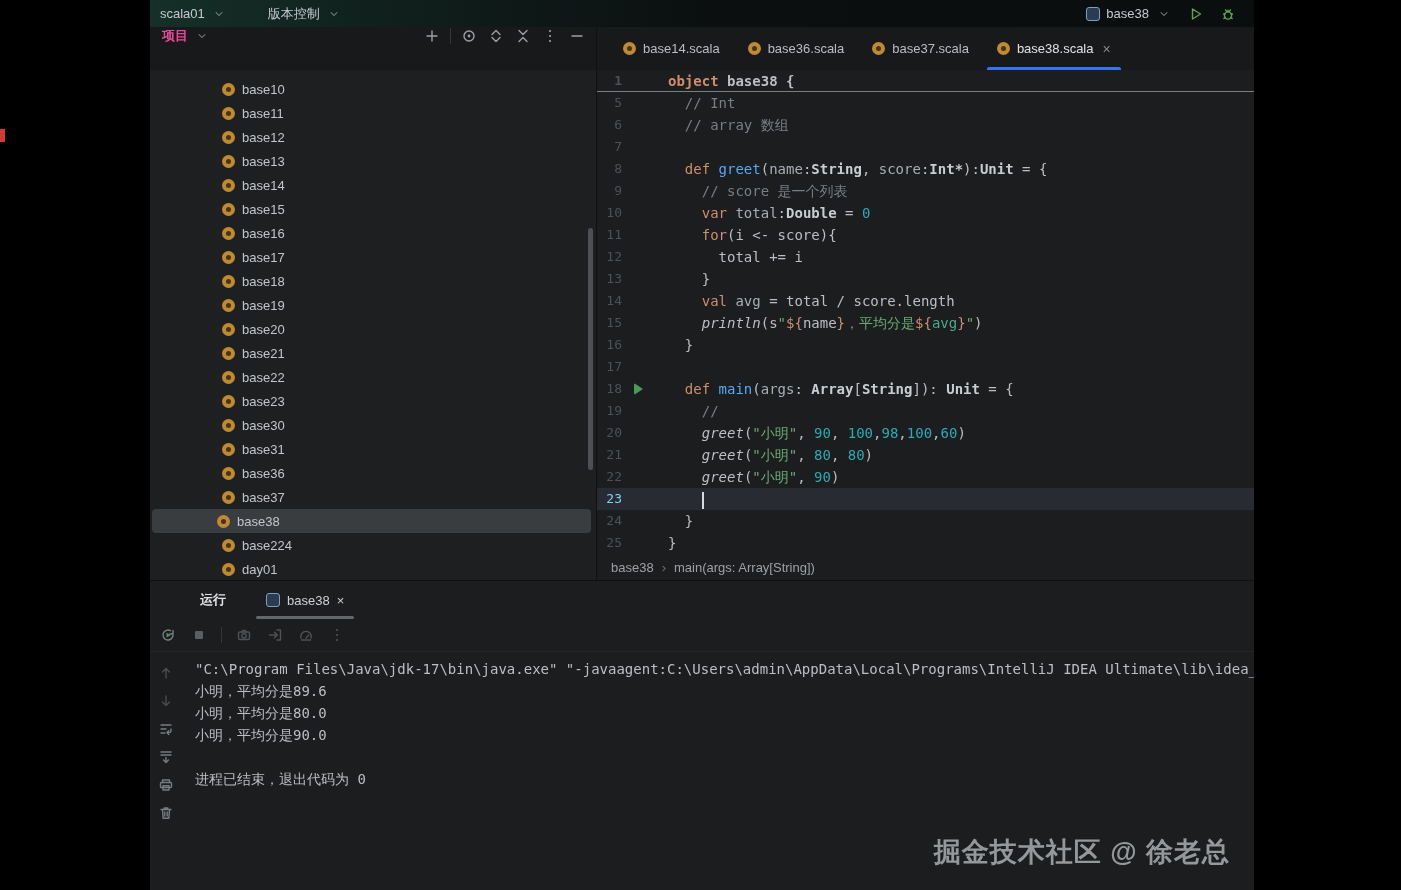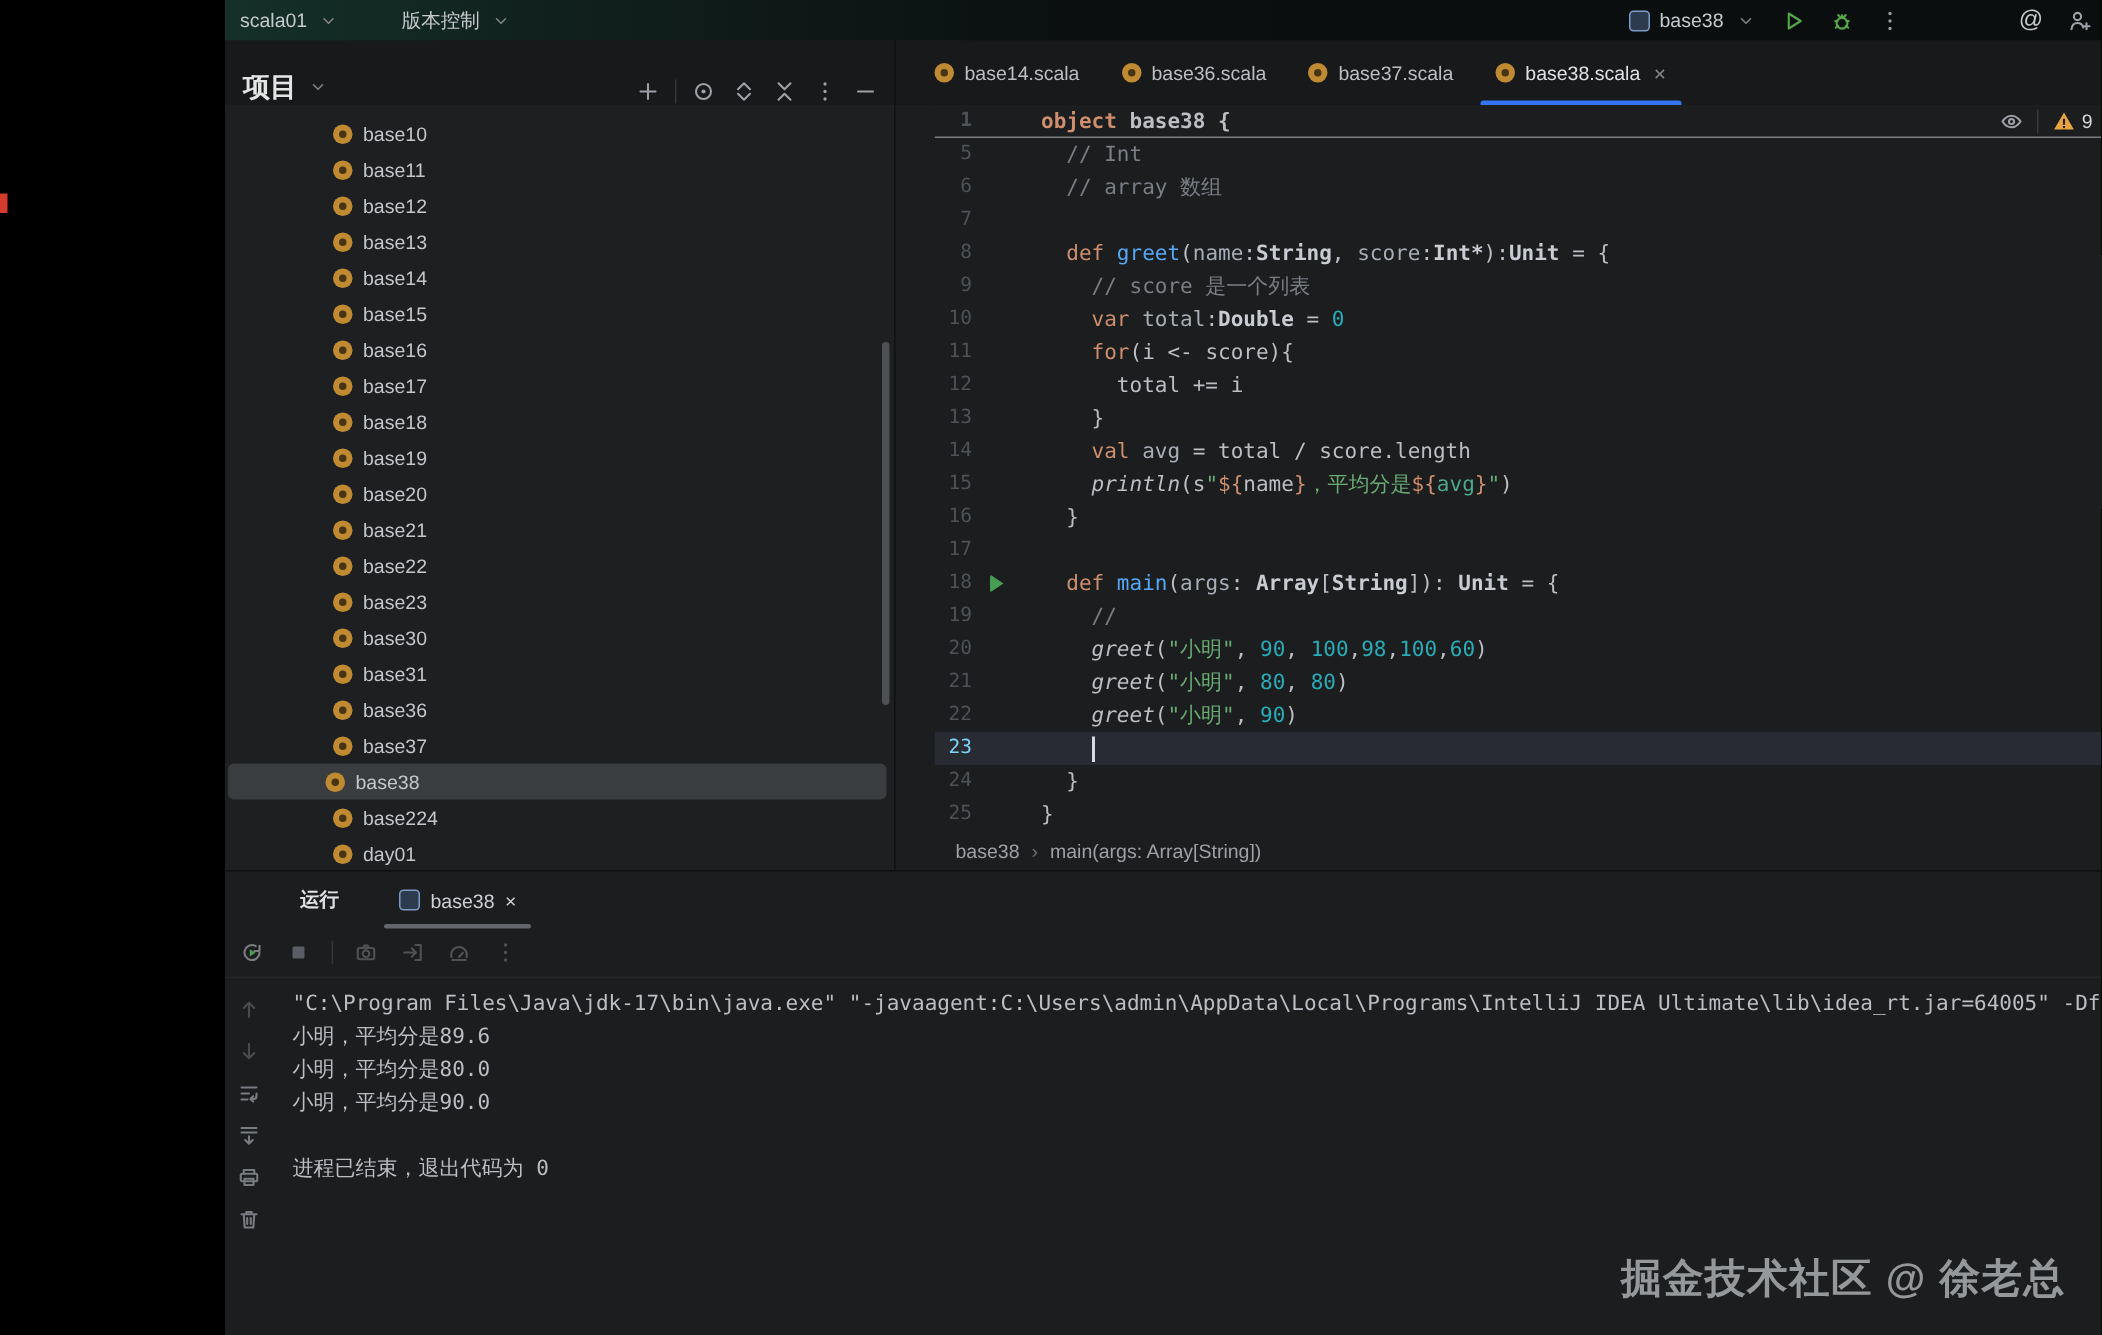--- a/index.html
+++ b/index.html
@@ -1,17 +1,17 @@
 <!DOCTYPE html>
 <html><head>
 <meta charset="utf-8">
 <style>
   * { margin:0; padding:0; box-sizing:border-box; }
   html,body { background:#000; }
-  .screen { position:relative; width:1401px; height:890px; background:#000; overflow:hidden;
+  .screen { position:relative; width:1254px; height:890px; background:#000; overflow:hidden;
             font-family:"Liberation Sans", sans-serif; }
   .red-dot { position:absolute; left:0; top:129px; width:5px; height:13px; background:#d23b2e; }
 
   .ide { position:absolute; left:150px; top:0; width:1251px; height:890px; background:#1b1d1e; }
 
   
   .topbar { position:absolute; left:0; top:0; width:100%; height:27px; display:flex; align-items:center;
             background:linear-gradient(90deg,#153029 0%, #10201d 18%, #0b0f10 45%, #0b0e0f 100%);
             color:#c6cacd; font-size:13px; }
   .tb-widget { display:flex; align-items:center; gap:5px; padding:0 6px; height:100%; cursor:default; }
@@ -20,36 +20,36 @@
   .icn svg { width:16px; height:16px; }
   .icn.green { color:#57a64a; }
   .icn.small svg { width:12px; height:12px; }
   .chev { color:#81858a; }
   .runcfg { display:flex; align-items:center; gap:6px; }
   .app-icon { width:14px; height:14px; border:1.5px solid #7d9cc7; border-radius:3px; background:#2d3b4e; position:relative; }
   .app-icon::after{ content:""; position:absolute; left:1px; right:1px; top:2px; height:2px; background:#55master;}
 
   
   .row2 { position:absolute; left:0; top:27px; width:100%; height:43px; display:flex; background:#17191b; }
-  .proj-header { width:447px; display:flex; align-items:flex-end; padding-left:12px; color:#e5e5e5; font-size:18px;
+  .proj-header { width:447px; display:flex; align-items:flex-start; padding-left:12px; color:#ec4899; font-size:13px;
                  border-right:1px solid #101112; }
   .proj-header .title { display:flex; gap:5px; align-items:center; font-weight:bold; }
   .ph-icons { margin-left:auto; display:flex; align-items:center; gap:9px; padding-right:10px; }
   .ph-sep { width:1px; height:16px; background:#33363a; }
   .tabs { flex:1; display:flex; align-items:stretch; padding-left:12px; }
   .tab { position:relative; display:flex; align-items:center; gap:7px; padding:0 14px; color:#bcbec4; font-size:13px; cursor:default; }
   .tab.active { color:#dfe1e5; }
   .tab.active::after { content:""; position:absolute; left:4px; right:4px; bottom:0; height:3px; background:#3574f0; border-radius:2px 2px 0 0; }
   .tab .close { color:#85888d; font-size:14px; margin-left:2px; }
   .obj-icon { width:13px; height:13px; border-radius:50%; background:#c08a33; position:relative; flex:0 0 13px; }
   .obj-icon::after { content:""; position:absolute; left:4px; top:4px; width:5px; height:5px; border-radius:50%;
                      background:#463514; }
 
   
-  .main { position:absolute; left:0; top:70px; width:100%; height:510px; display:flex;gap:26px; }
+  .main { position:absolute; left:0; top:70px; width:100%; height:510px; display:flex; }
   .tree { width:447px; background:#1d1f21; position:relative; padding-top:7px; border-right:1px solid #101112; }
   .tree-row { height:24px; display:flex; align-items:center; gap:7px; padding-left:72px; color:#c3c6ca; font-size:13px; cursor:default; }
   .tree-row.selected { background:#3a3d40; border-radius:4px; margin:0 5px 0 2px; padding-left:65px; }
   .tree-scrollbar { position:absolute; right:3px; top:158px; width:5px; height:242px; background:#4c4f53; border-radius:3px; }
 
   .editor-col { flex:1; display:flex; flex-direction:column; background:#1b1d1e; overflow:hidden; }
   .sticky { height:22px; display:flex; align-items:center; border-bottom:1px solid rgba(200,205,212,.55);
             font-size:14px; font-weight:bold; }
   .sticky-icons { margin-left:auto; display:flex; align-items:center; gap:8px; padding-right:6px; font-weight:normal; }
   .sticky-sep { width:1px; height:16px; background:#36393d; }

